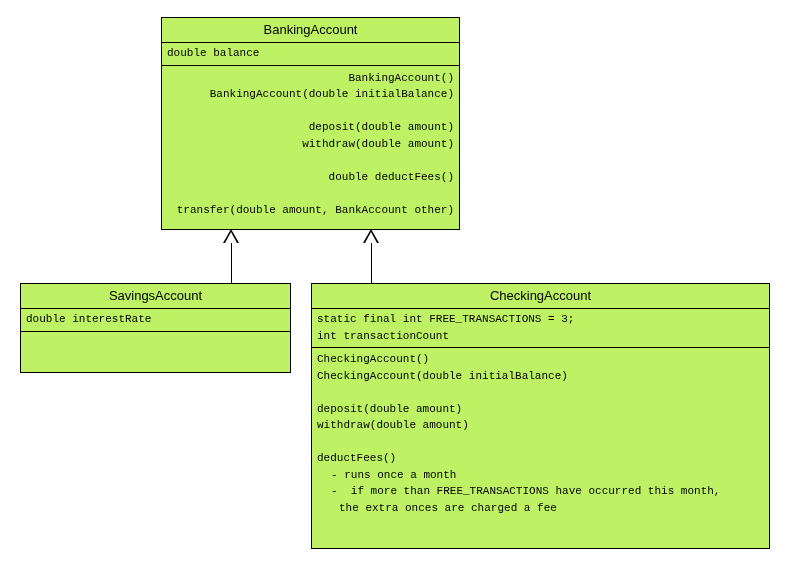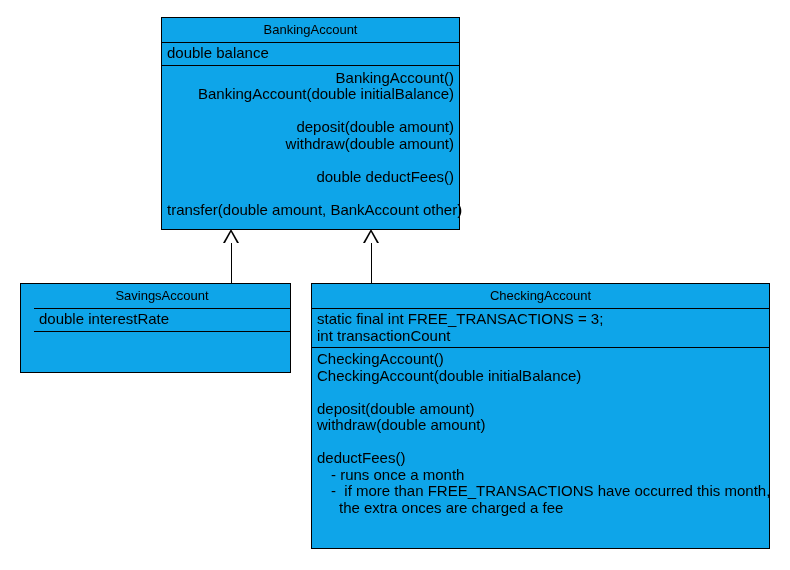--- a/index.html
+++ b/index.html
@@ -20,42 +20,43 @@
     left: 0; top: 0;
     width: 790px;
     height: 570px;
   }
 
   
   .uml-class {
     position: absolute;
     box-sizing: border-box;
     border: 1px solid #000000;
-    background: #0ea5e9;
+    background: #bef264;
     z-index: 2;
   }
   .uml-name {
     text-align: center;
     font-size: 13px;
     line-height: 15px;
     padding: 4px 4px 5px 4px;
     border-bottom: 1px solid #000000;
     white-space: nowrap;
   }
   .uml-attrs {
     border-bottom: 1px solid #000000;
     padding: 2px 5px 3px 5px;
   }
   .uml-ops {
     padding: 3px 5px 4px 5px;
   }
   .uml-line {
-    font-size: 15px;
+    font-size: 11px;
     line-height: 16.5px;
     white-space: pre;
+    font-family: Liberation Mono, monospace;
   }
   .uml-line.blank {
     height: 16.5px;
   }
   .uml-line.indent1 {
     padding-left: 14px;
   }
   .uml-line.indent2 {
     padding-left: 22px;
   }
@@ -67,21 +68,20 @@
     width: 299px;
     height: 213px;
   }
   #box-banking .uml-ops { padding-top: 4px; text-align: right; }
 
   #box-savings {
     left: 20px;
     top: 283px;
     width: 271px;
     height: 90px;
-    padding-left: 13px;
   }
 
   #box-checking {
     left: 311px;
     top: 283px;
     width: 459px;
     height: 266px;
   }
 
   

